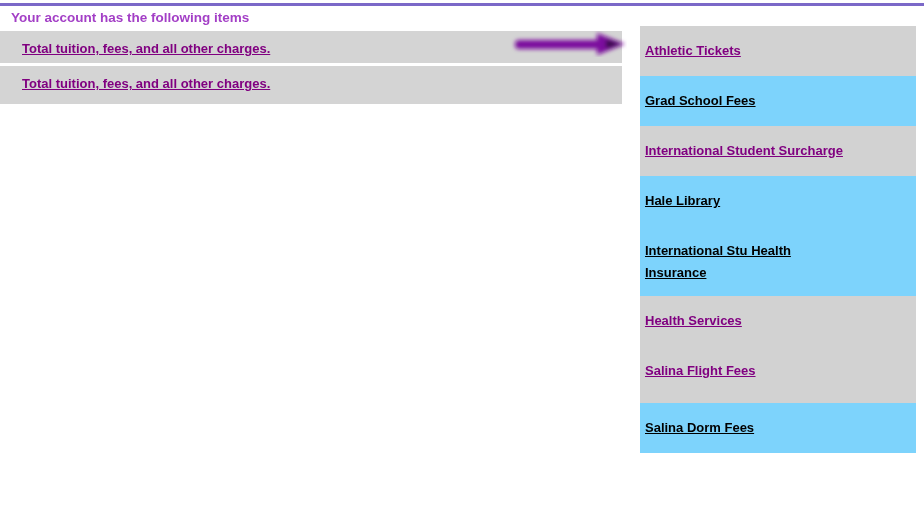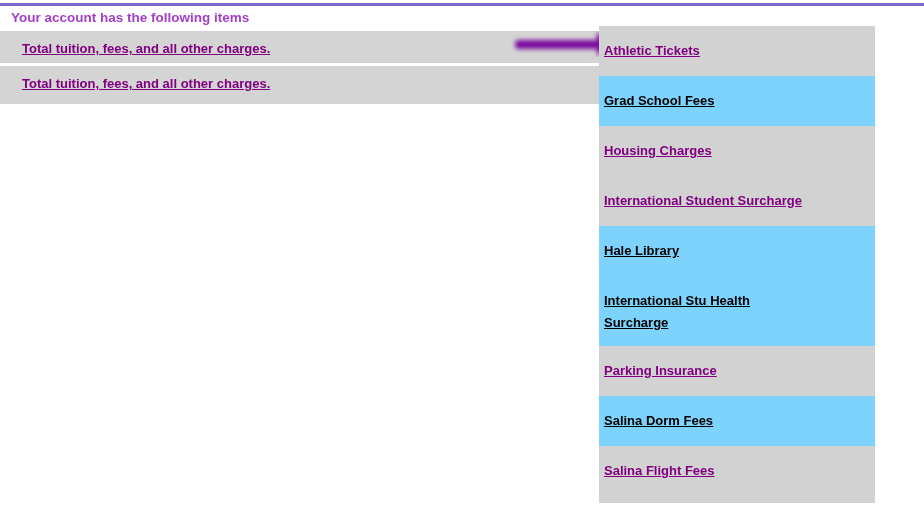--- a/index.html
+++ b/index.html
@@ -89,21 +89,21 @@
     left: 509px;
     top: 31px;
     width: 118px;
     height: 26px;
     pointer-events: none;
   }
 
   
   .sidebar {
     position: absolute;
-    left: 599px;
+    left: 640px;
     top: 26px;
     width: 276px;
     height: 484px;
   }
 
   .side-row {
     box-sizing: border-box;
     width: 276px;
     padding: 14px 0 0 5px;
   }
@@ -168,44 +168,41 @@
   <div class="sidebar">
 
     <div class="side-row light h50">
       <span class="side-link purple">Athletic Tickets</span>
     </div>
 
     <div class="side-row dark h50">
       <span class="side-link black">Grad School Fees</span>
     </div>
 
-    <div class="side-row light h50">
-      <span class="side-link purple">Housing Charges</span>
-    </div>
 
     <div class="side-row light h50">
       <span class="side-link purple">International Student Surcharge</span>
     </div>
 
     <div class="side-row dark h50">
       <span class="side-link black">Hale Library</span>
     </div>
 
     <div class="side-row dark h70">
       <span class="side-link black">International Stu Health</span>
-      <span class="side-link black">Surcharge</span>
+      <span class="side-link black">Insurance</span>
     </div>
 
     <div class="side-row light h50">
-      <span class="side-link purple">Parking Insurance</span>
+      <span class="side-link purple">Health Services</span>
+    </div>
+
+    <div class="side-row light h57">
+      <span class="side-link purple">Salina Flight Fees</span>
     </div>
 
     <div class="side-row dark h50">
       <span class="side-link black">Salina Dorm Fees</span>
     </div>
 
-    <div class="side-row light h57">
-      <span class="side-link purple">Salina Flight Fees</span>
-    </div>
-
   </div>
 
 </div>
 
 </body></html>

